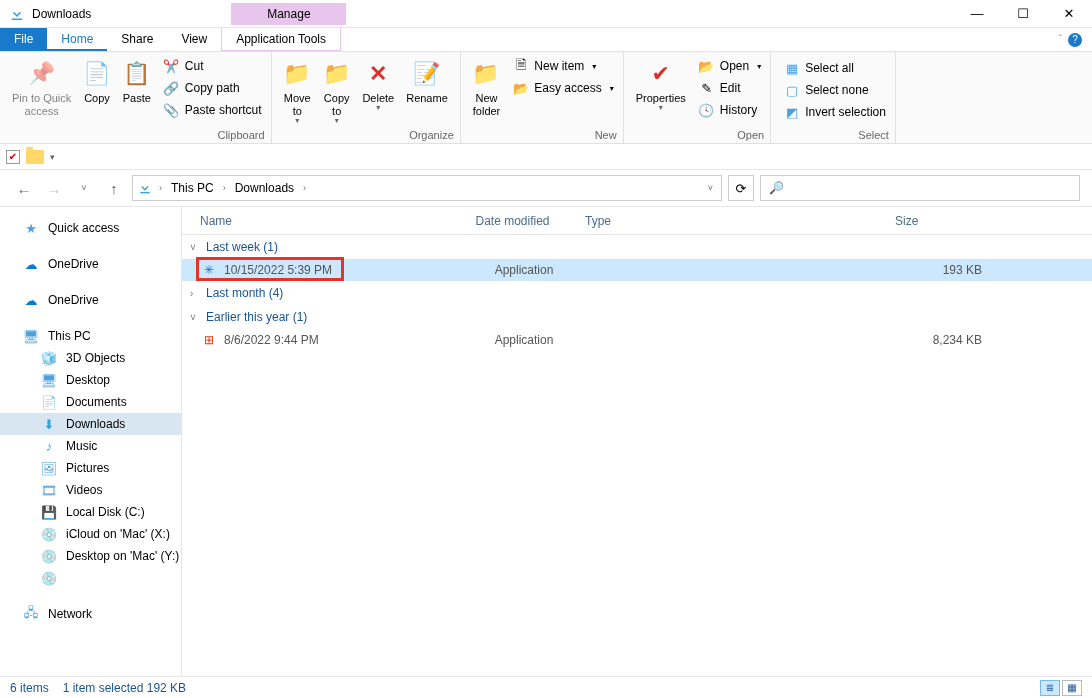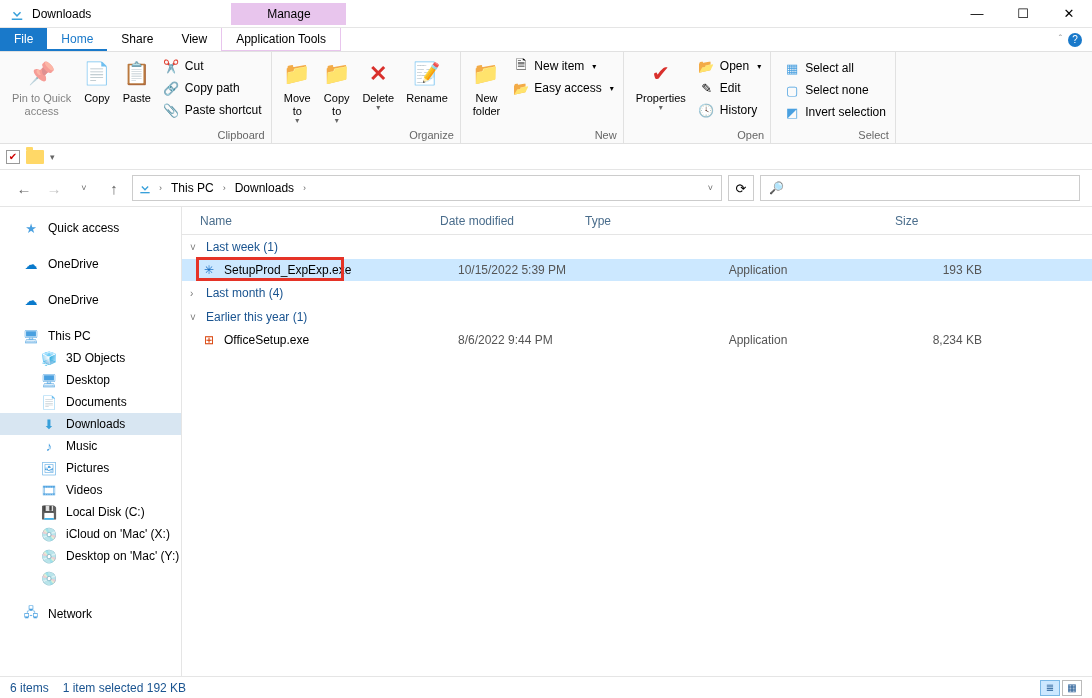--- a/index.html
+++ b/index.html
@@ -60,21 +60,21 @@
 .navpane { width: 182px; border-right: 1px solid #e5e5e5; padding: 10px 0; overflow-y: auto; }
 .navitem { display: flex; align-items: center; gap: 8px; padding: 3px 0 3px 22px; cursor: pointer; font-size: 12.5px; }
 .navitem.sub { padding-left: 40px; }
 .navitem.active { background: #d8e6f2; }
 .navitem .nico { width: 18px; height: 16px; display: flex; align-items: center; justify-content: center; font-size: 13px; }
 .navgap { height: 14px; }
 
 .filepane { flex: 1; display: flex; flex-direction: column; }
 .colheaders { height: 28px; display: flex; align-items: center; border-bottom: 1px solid #e5e5e5; color: #4a6d8c; font-size: 12px; padding-left: 18px; }
 .col-name { width: 240px; }
-.col-date { width: 145px; }
+.col-date { width: 145px; text-align: center; }
 .col-type { width: 310px; }
 .col-size { flex: 1; }
 
 .filelist { flex: 1; overflow-y: auto; }
 .grouphdr { display: flex; align-items: center; gap: 4px; padding: 5px 0 5px 8px; color: #1a5490; font-size: 13px; cursor: pointer; }
 .grouphdr .gchev { font-size: 10px; color: #777; width: 12px; }
 .filerow { display: flex; align-items: center; padding: 4px 0 4px 18px; cursor: pointer; font-size: 12.5px; }
 .filerow.selected { background: #cce8ff; }
 .filerow .fico { width: 18px; margin-right: 6px; display: flex; align-items: center; justify-content: center; }
 .filerow .fname { width: 234px; }
@@ -366,39 +366,37 @@
     </div>
     <div class="filelist" id="filelist">
         <div class="grouphdr">
           <span class="gchev">˅</span>
           <span>Last week (1)</span>
         </div>
         <div class="filerow selected" style="position: relative;">
         <span class="fico">
             <span style="color:#1a6fc4">✳</span>
           </span>
-        <span class="fname">SetupProd_ExpExp.exe</span>
         <span class="fdate">10/15/2022 5:39 PM</span>
         <span class="ftype">Application</span>
         <span class="fsize">193 KB</span>
           <div class="redbox" style="left: 14px; top: -2px; width: 148px; height: 24px;"></div>
         </div>
         <div class="grouphdr">
           <span class="gchev">›</span>
           <span>Last month (4)</span>
         </div>
         <div class="grouphdr">
           <span class="gchev">˅</span>
           <span>Earlier this year (1)</span>
         </div>
         <div class="filerow" style="position: relative;">
         <span class="fico">
             <span style="color:#d83b01">⊞</span>
           </span>
-        <span class="fname">OfficeSetup.exe</span>
         <span class="fdate">8/6/2022 9:44 PM</span>
         <span class="ftype">Application</span>
         <span class="fsize">8,234 KB</span>
         </div>
       </div>
   </div>
 </div>
 
 <div class="statusbar">
   <span>6 items</span>

